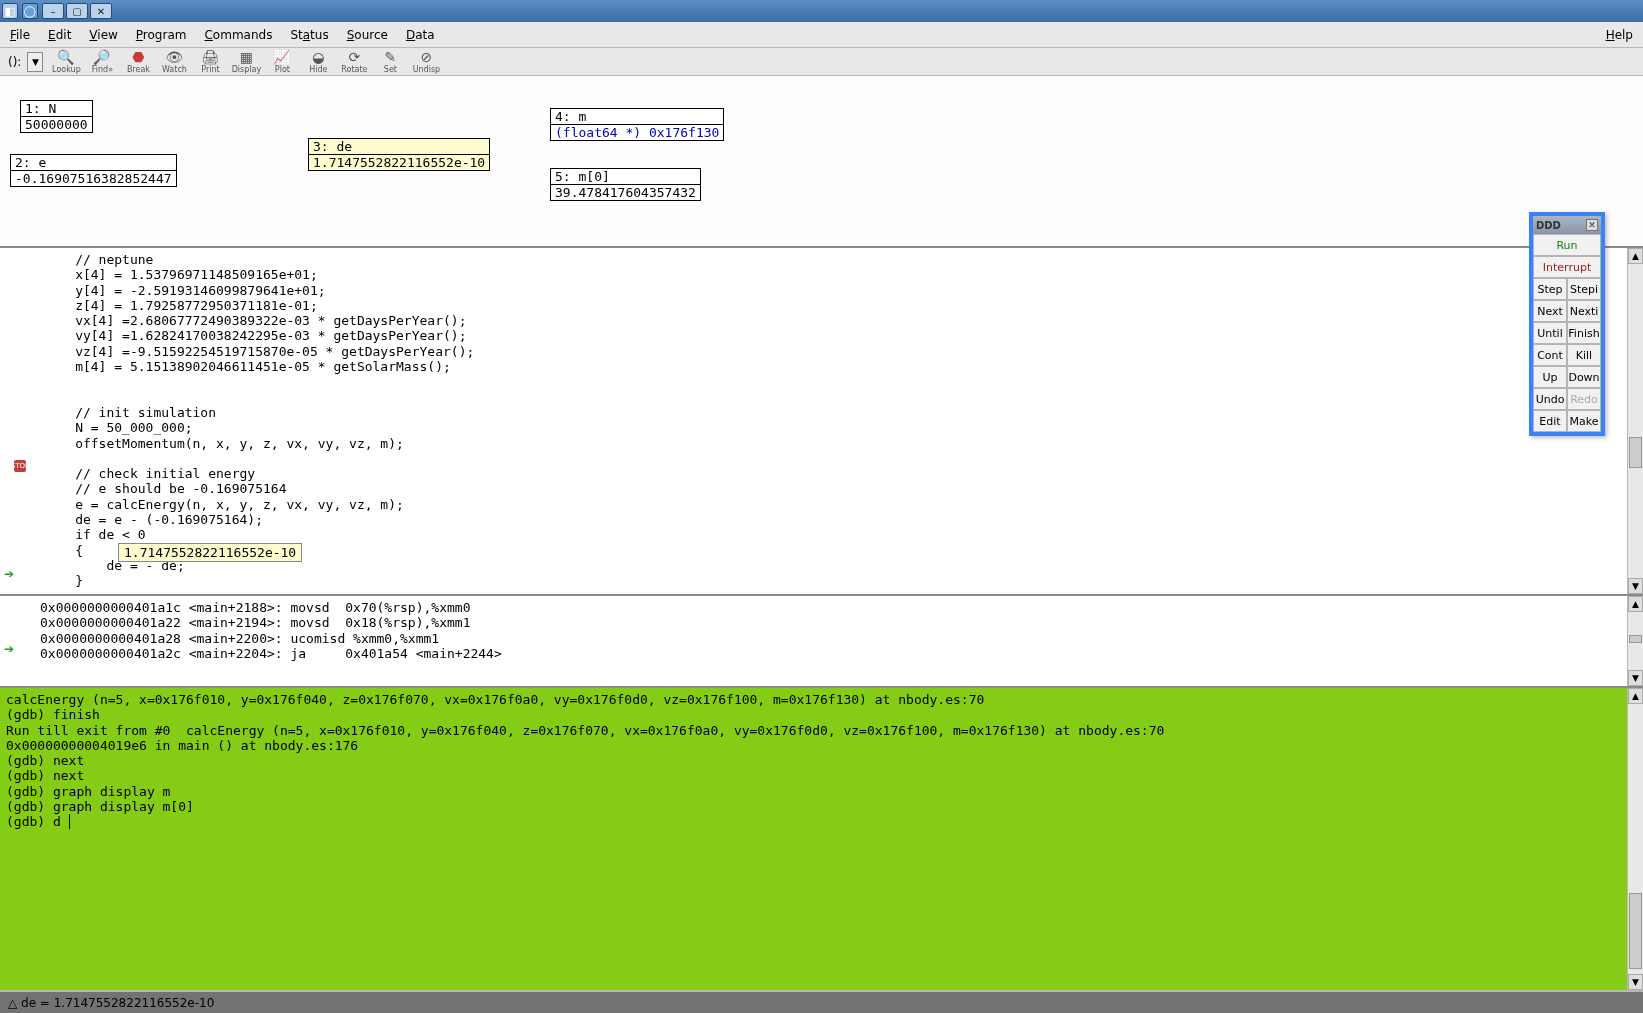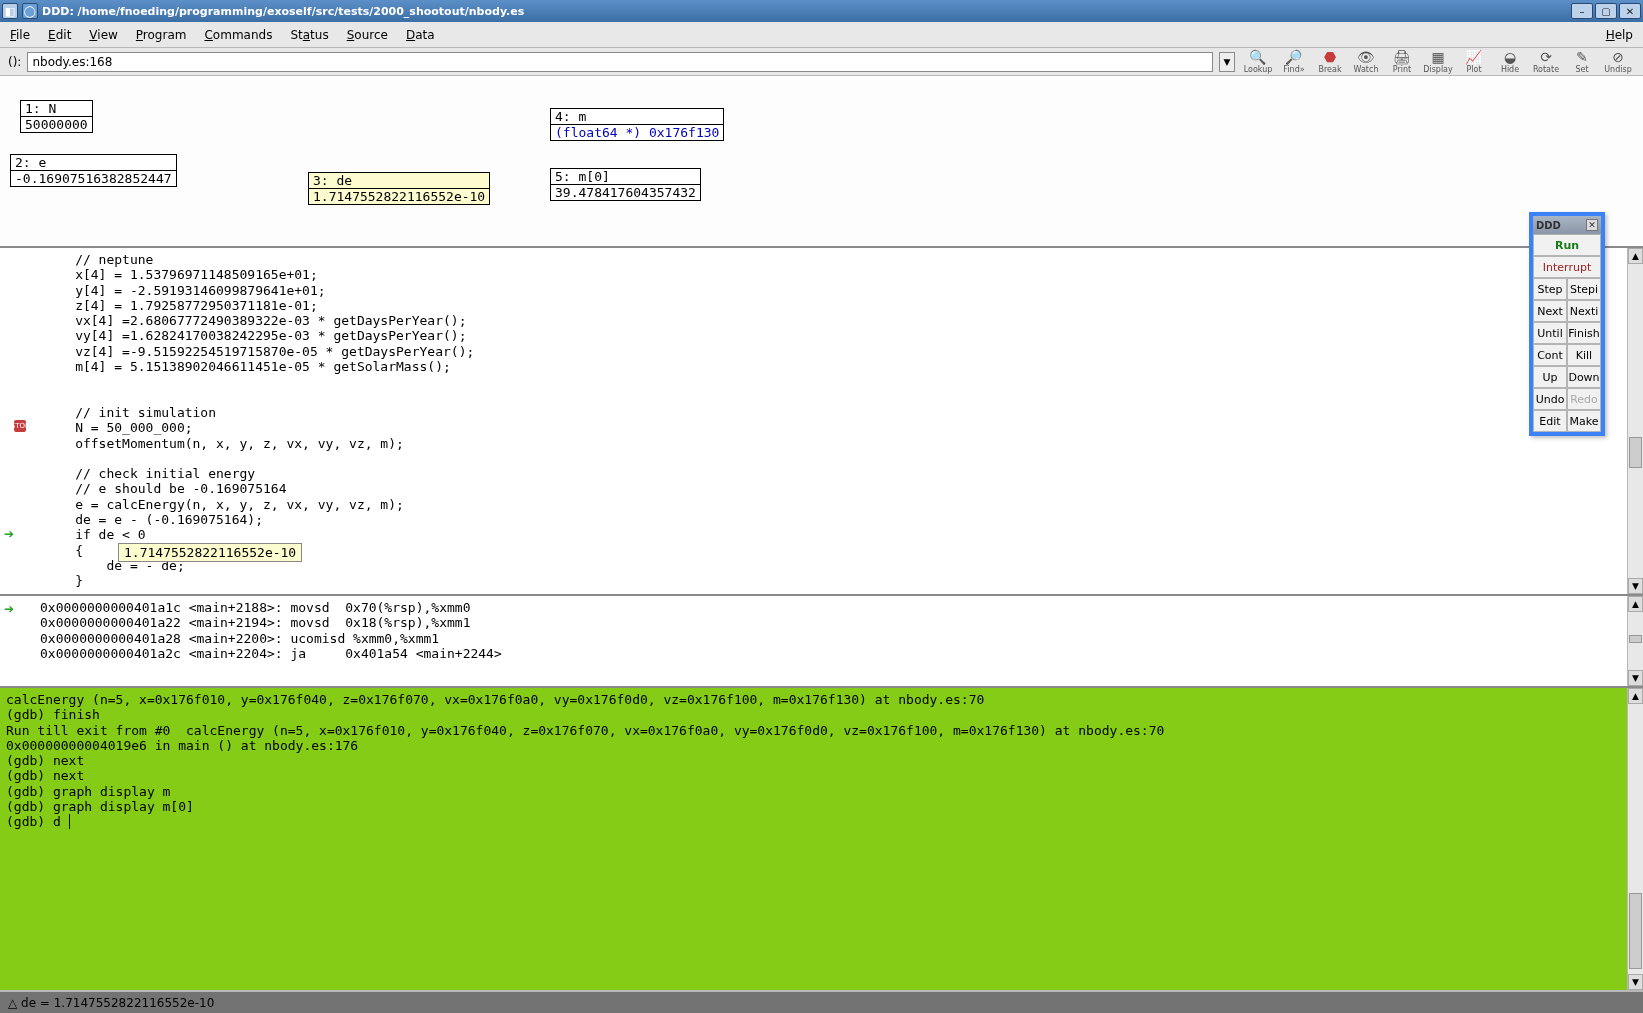--- a/index.html
+++ b/index.html
@@ -89,21 +89,21 @@
 .display-box .db-val { padding:0 4px; white-space:nowrap; }
 .display-box.yel { background:#fcfccf; }
 .display-box .blue { color:#0000c0; }
 .source-area {
   height: 348px;
   background: #fff;
   border-bottom: 2px solid #8a8a8a;
   position: relative;
   display:flex;
 }
-.gutter { width:36px; background:#fff; position:relative; flex-shrink:0; }
+.gutter { width:36px; background:#fff; position:relative; flex-shrink:0;margin-top:40px; }
 .bp-dot { position:absolute; left:14px; width:12px; height:12px; background:#c63c3c; border-radius:2px; font-size:7px; color:#fff; display:flex; align-items:center; justify-content:center; }
 .cur-arrow { position:absolute; color:#21a321; font-size:12px; font-weight:bold; }
 .source-text { flex:1; white-space:pre; font-family:"DejaVu Sans Mono", monospace; font-size:13px; line-height:15.3px; padding-top:4px; overflow:hidden; position:relative; }
 .hover-tip { position:absolute; background:#fcfccf; border:1px solid #888; padding:1px 5px; font-family:"DejaVu Sans Mono", monospace; font-size:13px; }
 .sb-v { position:absolute; right:0; top:0; bottom:0; width:16px; background:#e8e8e8; border-left:1px solid #b8b8b8; display:flex; flex-direction:column; }
 .sb-btn { height:16px; background:#ddd; border:1px solid #aaa; display:flex; align-items:center; justify-content:center; font-size:9px; cursor:pointer; }
 .sb-track { flex:1; position:relative; }
 .sb-thumb { position:absolute; left:1px; right:1px; background:#ccc; border:1px solid #999; cursor:pointer; }
 .asm-area {
   height: 92px;
@@ -143,33 +143,32 @@
 .ctrl-title {
   height:18px;
   background:linear-gradient(#aab5c4,#8a96a8);
   display:flex; align-items:center; justify-content:space-between;
   padding:0 3px; font-size:10px; font-weight:bold; color:#333;
 }
 .ctrl-close { width:12px; height:12px; background:#ddd; border:1px solid #777; display:flex; align-items:center; justify-content:center; font-size:9px; cursor:pointer; }
 .ctrl-row { display:flex; }
 .ctrl-btn { flex:1; height:22px; border:1px solid #b4b4b4; background:#f1f1f1; font-size:11px; display:flex; align-items:center; justify-content:center; cursor:pointer; }
 .ctrl-btn.full { width:100%; }
-.ctrl-btn.run { color:#197b19; font-weight:700; }
+.ctrl-btn.run { color:#197b19; font-weight:400; }
 .ctrl-btn.intr { color:#a02020; }
 .ctrl-btn.dis { color:#aaa; }
 .cursor-caret { border-right:1px solid #000; animation:blink 1s step-end infinite; }
 @keyframes blink { 50% { border-color:transparent; } }
 </style>
 </head>
 <body>
 
 <div class="titlebar">
   <div class="tb-icon">◧</div>
   <div class="tb-icon" style="background:#6aa0d8">◯</div>
-  <div class="tb-title">DDD: /home/fnoeding/programming/exoself/src/tests/2000_shootout/nbody.es</div>
   <div class="tb-btns">
     <div class="tb-btn">–</div>
     <div class="tb-btn">▢</div>
     <div class="tb-btn">✕</div>
   </div>
 </div>
 
 <div class="menubar">
   <div class="menubar-left">
     <span class="menu-item"><u>F</u><span>ile</span></span>
@@ -181,21 +180,20 @@
     <span class="menu-item"><u>S</u>ource</span>
     <span class="menu-item"><u>D</u>ata</span>
   </div>
   <div class="menubar-right">
     <span class="menu-item"><u>H</u>elp</span>
   </div>
 </div>
 
 <div class="argbar">
   <span class="argbar-label">():</span>
-  <input class="arg-input" value="nbody.es:168" style="">
   <div class="arg-drop">▼</div>
   <div class="iconbtns" id="iconbtns">
       <div class="iconbtn">
         <span class="glyph">🔍</span>
         <span>Lookup</span>
       </div>
       <div class="iconbtn">
         <span class="glyph">🔎</span>
         <span>Find»</span>
       </div>
@@ -240,21 +238,21 @@
 
 <div class="data-area" id="data-area">
     <div class="display-box" style="left: 20px; top: 24px;">
       <div class="db-title">1: N</div>
       <div class="db-val">50000000</div>
     </div>
     <div class="display-box" style="left: 10px; top: 78px;">
       <div class="db-title">2: e</div>
       <div class="db-val">-0.16907516382852447</div>
     </div>
-    <div class="display-box yel" style="left: 308px; top: 96px;">
+    <div class="display-box yel" style="left: 308px; top: 62px;">
       <div class="db-title">3: de</div>
       <div class="db-val">1.7147552822116552e-10</div>
     </div>
     <div class="display-box" style="left: 550px; top: 32px;">
       <div class="db-title">4: m</div>
       <div class="db-val blue">(float64 *) 0x176f130</div>
     </div>
     <div class="display-box" style="left: 550px; top: 92px;">
       <div class="db-title">5: m[0]</div>
       <div class="db-val">39.478417604357432</div>

